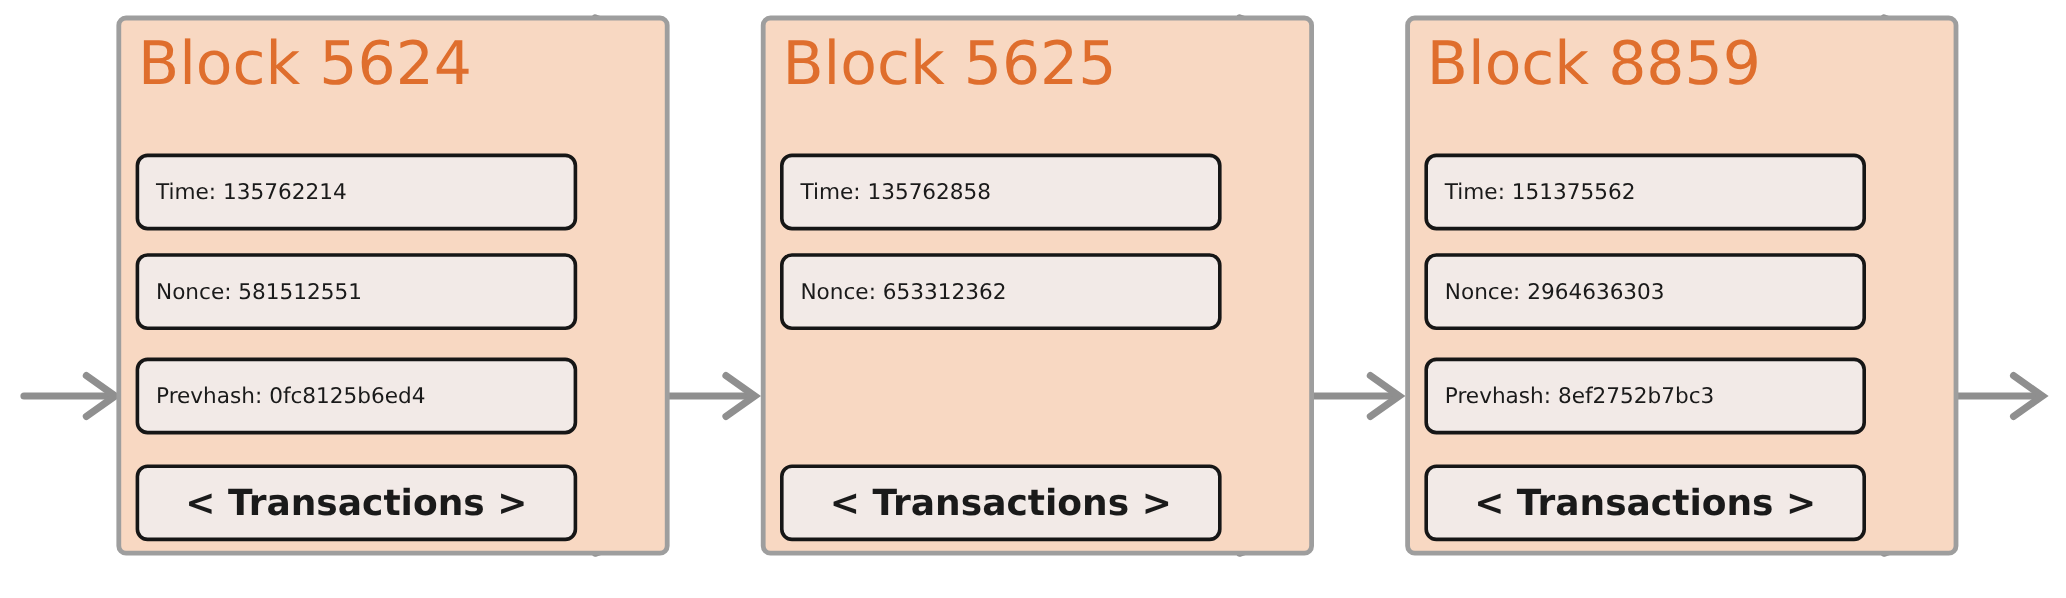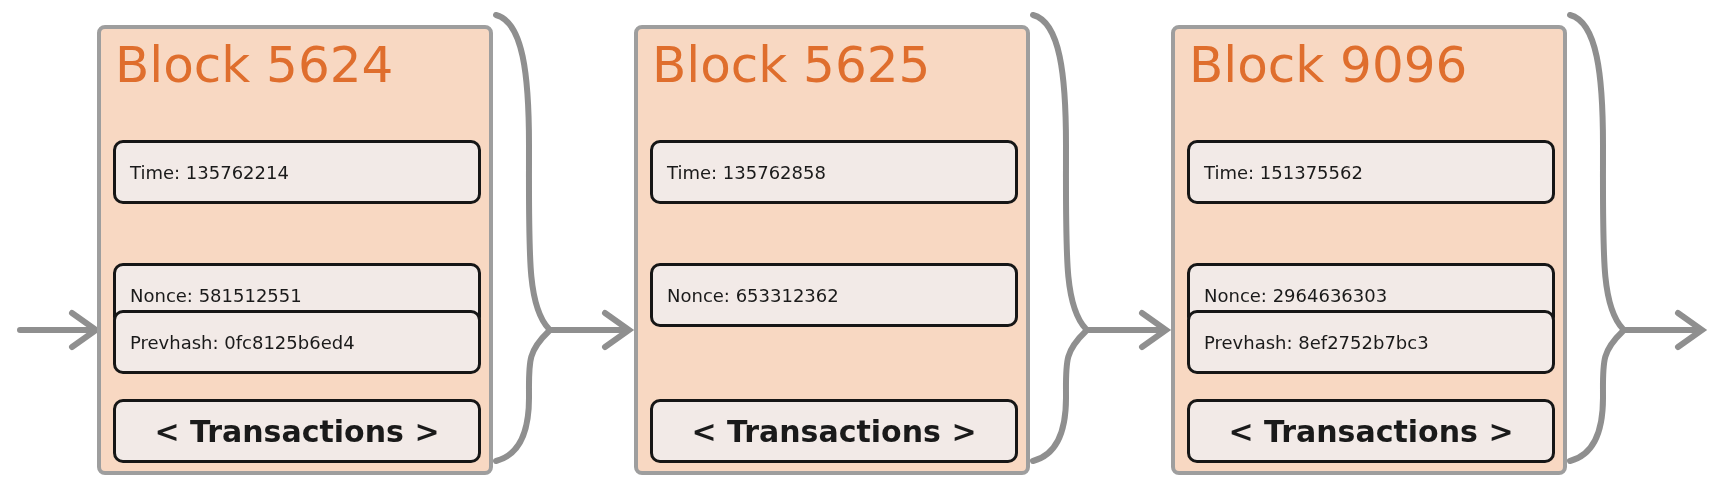--- a/index.html
+++ b/index.html
@@ -23,21 +23,21 @@
   .connectors{position:absolute;left:0;top:0;width:1722px;height:498px;}
   .connectors .stroke{
     fill:none;stroke:var(--connector);stroke-width:6;
     stroke-linecap:round;
   }
   .connectors .head{
     fill:none;stroke:var(--connector);stroke-width:6;
     stroke-linecap:round;stroke-linejoin:miter;
   }
   .block{
-    position:absolute;top:25px;width:396px;height:450px;
+    position:absolute;top:13px;width:461px;height:450px;
     box-sizing:border-box;
     background:var(--block-fill);
     border:4px solid var(--block-border);
     border-radius:8px;
   }
   .block-1{left:97px;} .block-2{left:634px;} .block-3{left:1171px;}
   .block-title{
     position:absolute;left:14px;top:6px;
     font-size:50px;line-height:1.2;
     color:var(--title);
@@ -48,21 +48,21 @@
     box-sizing:border-box;
     background:var(--field-fill);
     border:3px solid var(--field-border);
     border-radius:10px;
     display:flex;align-items:center;
     padding:0 14px;
     font-size:18px;color:var(--field-text);
     white-space:nowrap;
   }
   .field-time{top:111px;}
-  .field-nonce{top:194px;margin-top:40px;}
+  .field-nonce{top:194px;}
   .field-prevhash{top:281px;}
   .field-transactions{
     top:370px;justify-content:center;padding:0;font-size:30px;font-weight:bold;
   }
 </style>
 </head>
 <body>
 
 <div class="canvas">
 
@@ -104,20 +104,20 @@
   </div>
 
   <div class="block block-2">
     <div class="block-title">Block 5625</div>
     <div class="field field-time">Time: 135762858</div>
     <div class="field field-nonce">Nonce: 653312362</div>
     <div class="field field-transactions">&lt; Transactions &gt;</div>
   </div>
 
   <div class="block block-3">
-    <div class="block-title">Block 9096</div>
+    <div class="block-title">Block 8859</div>
     <div class="field field-time">Time: 151375562</div>
     <div class="field field-nonce">Nonce: 2964636303</div>
     <div class="field field-prevhash">Prevhash: 8ef2752b7bc3</div>
     <div class="field field-transactions">&lt; Transactions &gt;</div>
   </div>
 
 </div>
 
 </body></html>

